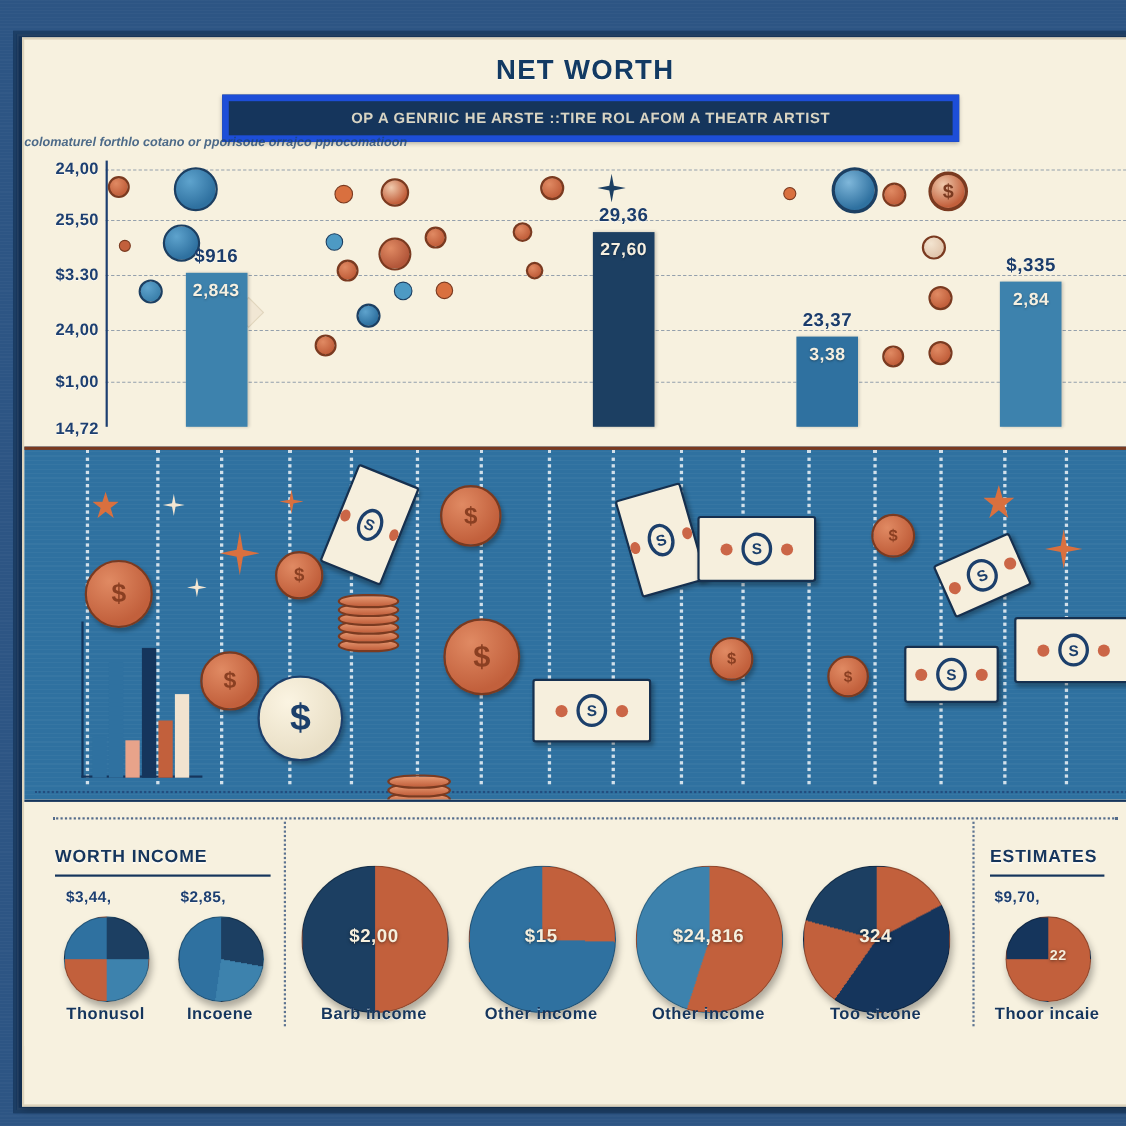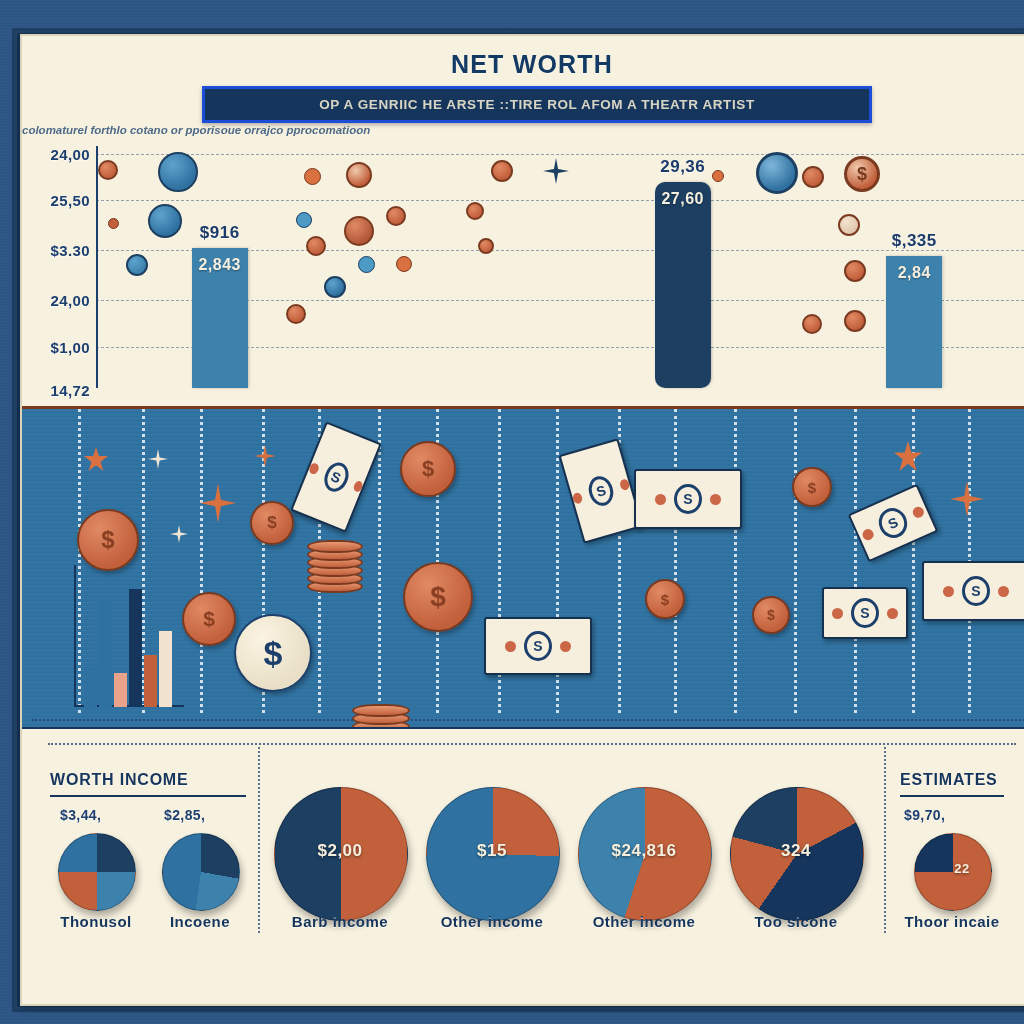--- a/index.html
+++ b/index.html
@@ -33,21 +33,21 @@
 
   
   .header{position:relative;height:108px;}
   .title{
     position:absolute;left:0;right:0;top:14px;text-align:center;
     font-size:25px;font-weight:bold;letter-spacing:1.2px;color:#123a63;
     text-shadow:0 1px 0 rgba(255,255,255,.6);
   }
   .subtitle-banner{
     position:absolute;left:180px;right:170px;top:50px;height:31px;
-    background:#15355c;border:3px solid #1d4ed8;
+    background:#15355c;border:6px solid #1d4ed8;
     display:flex;align-items:center;justify-content:center;
     box-shadow:0 2px 4px rgba(0,0,0,.28);
   }
   .subtitle-banner span{
     color:#e9e2cc;font-size:13.5px;font-weight:bold;letter-spacing:.6px;
     white-space:nowrap;overflow:hidden;opacity:.92;
   }
   .caption{
     position:absolute;left:0;right:0;top:88px;text-align:left;
     font-size:11.5px;color:#1d4470;font-style:italic;font-weight:bold;opacity:.78;
@@ -225,23 +225,29 @@
               <div class="invalue">2,843</div>
             </div>
           </div>
           <div class="barslot">
             <div class="bar" style="height:0;background:transparent;">
               <div class="toplabel"></div>
               <div class="invalue"></div>
             </div>
           </div>
           <div class="barslot">
-            <div class="bar" style="height:206px;background:#1c3f62;border-radius:10px;">
+            <div class="bar" style="height:177px;background:#1c3f62;">
               <div class="toplabel">29,36</div>
               <div class="invalue">27,60</div>
+            </div>
+          </div>
+          <div class="barslot">
+            <div class="bar" style="height:82px;background:#2f71a0;">
+              <div class="toplabel">23,37</div>
+              <div class="invalue">3,38</div>
             </div>
           </div>
           <div class="barslot">
             <div class="bar" style="height:132px;background:#3d82ad;">
               <div class="toplabel">$,335</div>
               <div class="invalue">2,84</div>
             </div>
           </div>
         </div>
       </div>

